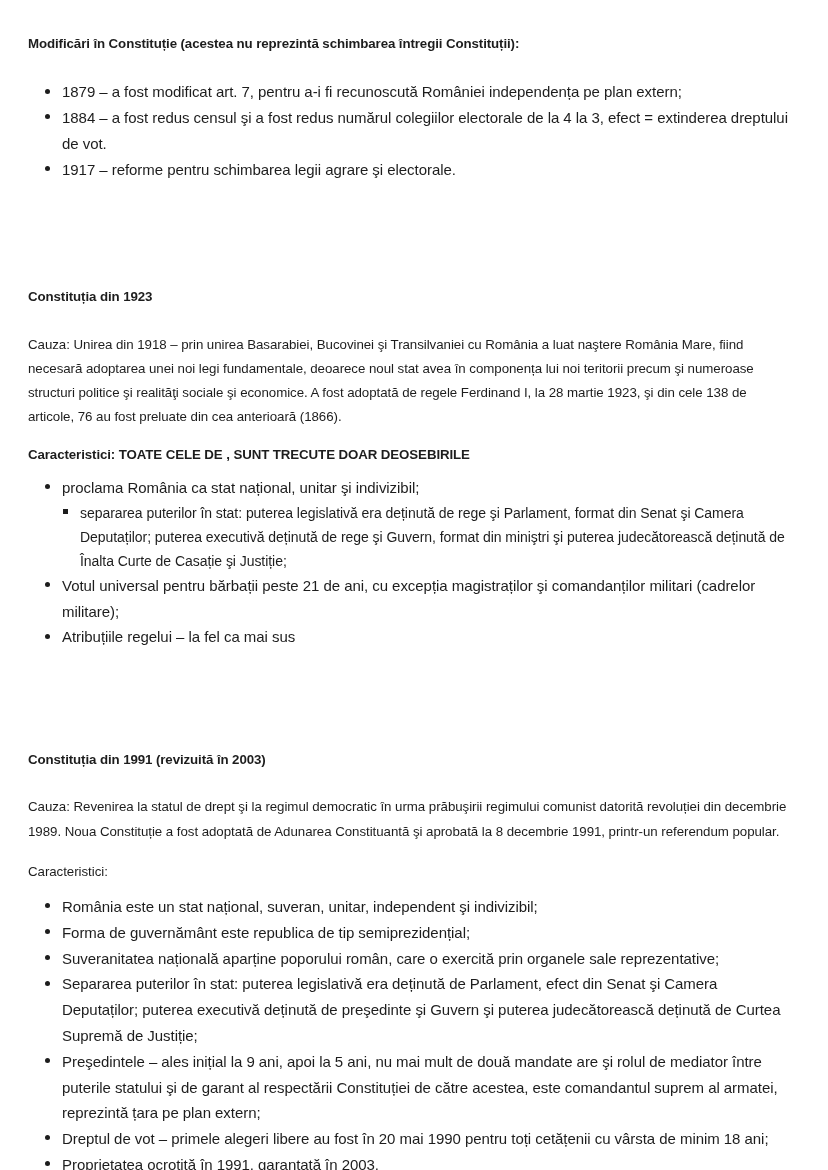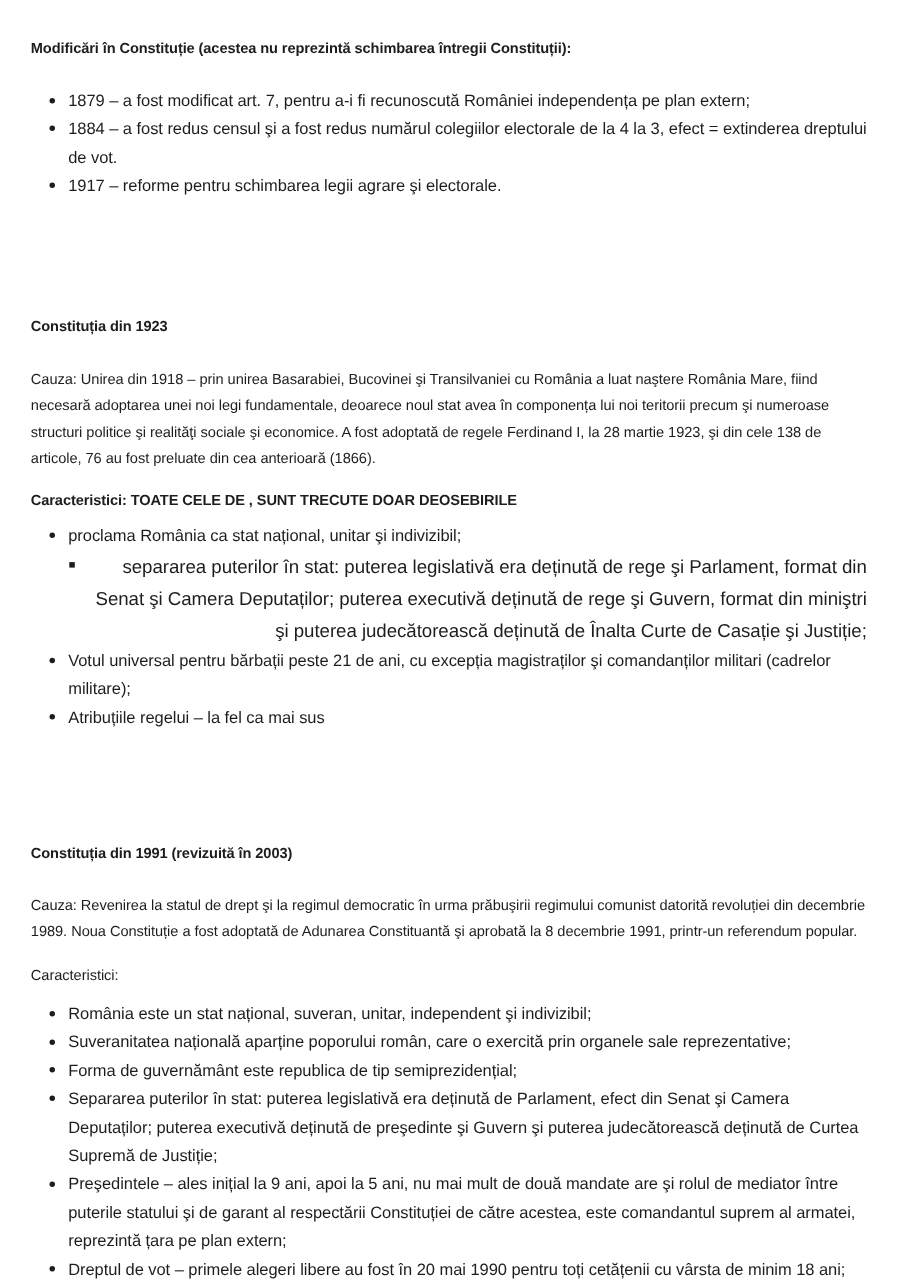--- a/index.html
+++ b/index.html
@@ -73,24 +73,23 @@
     background: #1d1d1d;
   }
   ul.sub {
     list-style: none;
     margin: 0;
     padding: 0;
   }
   ul.sub > li {
     position: relative;
     padding-left: 52px;
-    font-size: 17px;
+    font-size: 14px;
     line-height: 1.72;
     letter-spacing: -0.05px;
-    text-align: right;
   }
   ul.sub > li > .marker-sq {
     position: absolute;
     left: 35px;
     top: 0.62em;
     width: 5px;
     height: 5px;
     background: #1d1d1d;
   }
   .gap-md { height: 26px; }
@@ -177,25 +176,25 @@
 
     <div class="gap-xs"></div>
 
     <ul class="bullets">
       <li>
         <span class="marker"></span>
         <span class="li-text">România este un stat național, suveran, unitar, independent şi indivizibil;</span>
       </li>
       <li>
         <span class="marker"></span>
+        <span class="li-text">Forma de guvernământ este republica de tip semiprezidențial;</span>
+      </li>
+      <li>
+        <span class="marker"></span>
         <span class="li-text">Suveranitatea națională aparține poporului român, care o exercită prin organele sale reprezentative;</span>
-      </li>
-      <li>
-        <span class="marker"></span>
-        <span class="li-text">Forma de guvernământ este republica de tip semiprezidențial;</span>
       </li>
       <li>
         <span class="marker"></span>
         <span class="li-text"><span>Separarea puterilor în stat: </span><b>puterea legislativă</b><span> era deținută de Parlament, efect din Senat şi Camera Deputaților; </span><b>puterea executivă</b><span> deținută de preşedinte şi Guvern şi </span><b>puterea judecătorească</b><span> deținută de Curtea Supremă de Justiție;</span></span>
       </li>
       <li>
         <span class="marker"></span>
         <span class="li-text">Preşedintele – ales inițial la 9 ani, apoi la 5 ani, nu mai mult de două mandate are şi rolul de mediator între puterile statului şi de garant al respectării Constituției de către acestea, este comandantul suprem al armatei, reprezintă țara pe plan extern;</span>
       </li>
       <li>

